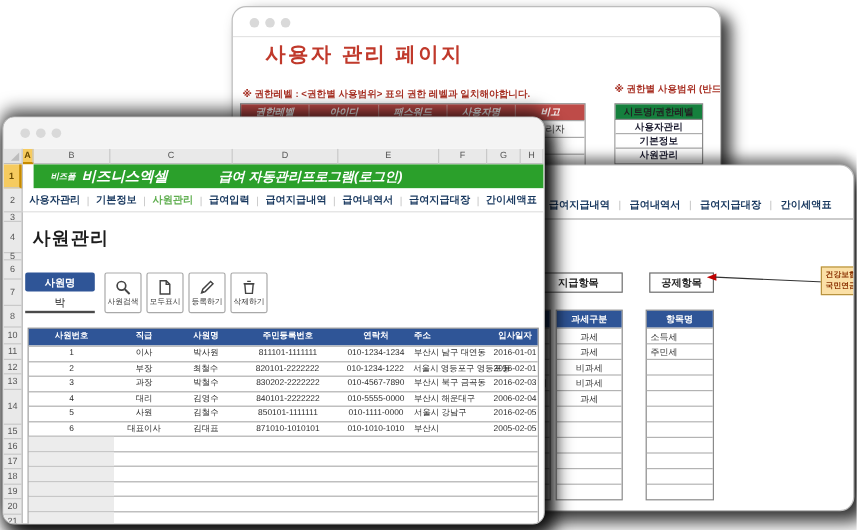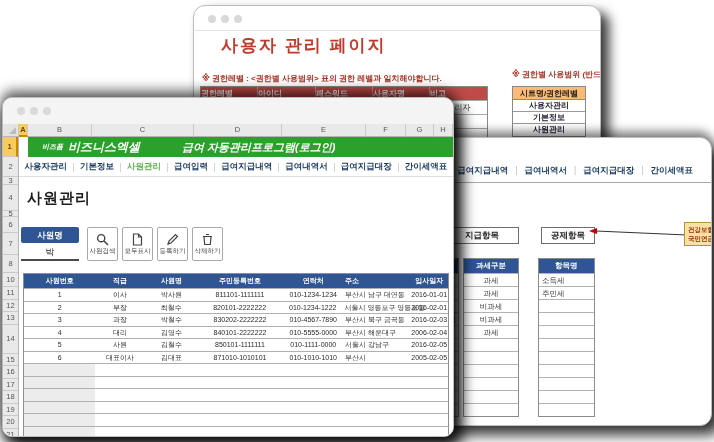--- a/index.html
+++ b/index.html
@@ -15,29 +15,29 @@
 
   
   #win-back{left:193px;top:5px;width:408px;height:330px;z-index:1;
             box-shadow:8px 7px 12px rgba(0,0,0,.78);}
   #back-title{position:absolute;left:27px;top:28px;font-size:17px;font-weight:bold;
               letter-spacing:2px;color:var(--title-red,#C0392B);}
   #back-note{position:absolute;left:8px;top:67px;font-size:8px;font-weight:bold;color:#A93226;white-space:nowrap;}
   .mini-table{position:absolute;font-size:8px;border:1px solid #8a8a8a;}
   #user-table{left:6px;top:80px;width:288px;}
   .mt-head{display:flex;background:var(--table-red,#BE4B48);color:#fff;font-weight:bold;}
-  .mt-head>div{height:13px;line-height:13px;border-right:1px solid #d08f8d;}
+  .mt-head>div{height:13px;line-height:13px;text-align:center;border-right:1px solid #d08f8d;font-style:italic;}
   .mt-head>div:last-child{border-right:none;}
   .mt-row{display:flex;border-top:1px solid #a8a8a8;background:#fff;}
   .mt-row>div{height:13px;line-height:13px;text-align:center;color:#333;}
   #scope-note{position:absolute;left:318px;top:63px;width:90px;font-size:8px;font-weight:bold;
               color:#A93226;white-space:nowrap;overflow:hidden;}
   #scope-table{left:318px;top:80px;width:74px;}
   #scope-table .sc-head{height:13px;line-height:13px;text-align:center;font-weight:bold;
-                        background:#fdba74;border-bottom:1px solid #8a8a8a;color:#222;}
+                        background:#15803d;border-bottom:1px solid #8a8a8a;color:#222;}
   .sc-row{height:12px;line-height:12px;text-align:center;font-weight:bold;color:#1a1a2e;
           border-bottom:1px solid #9a9a9a;background:#fff;}
   .sc-row:last-child{border-bottom:none;}
 
   
   #win-mid{left:436px;top:137px;width:276px;height:289px;z-index:2;
            box-shadow:9px 9px 14px rgba(0,0,0,.8),0 -6px 10px rgba(0,0,0,.45);}
   #mid-tabs{position:absolute;right:18px;top:27px;height:15px;white-space:nowrap;
             font-size:8.5px;font-weight:bold;color:var(--tab-navy,#17375E);}
   #mid-tabs .sep{color:#bdbdbd;margin:0 7px;font-weight:normal;}

